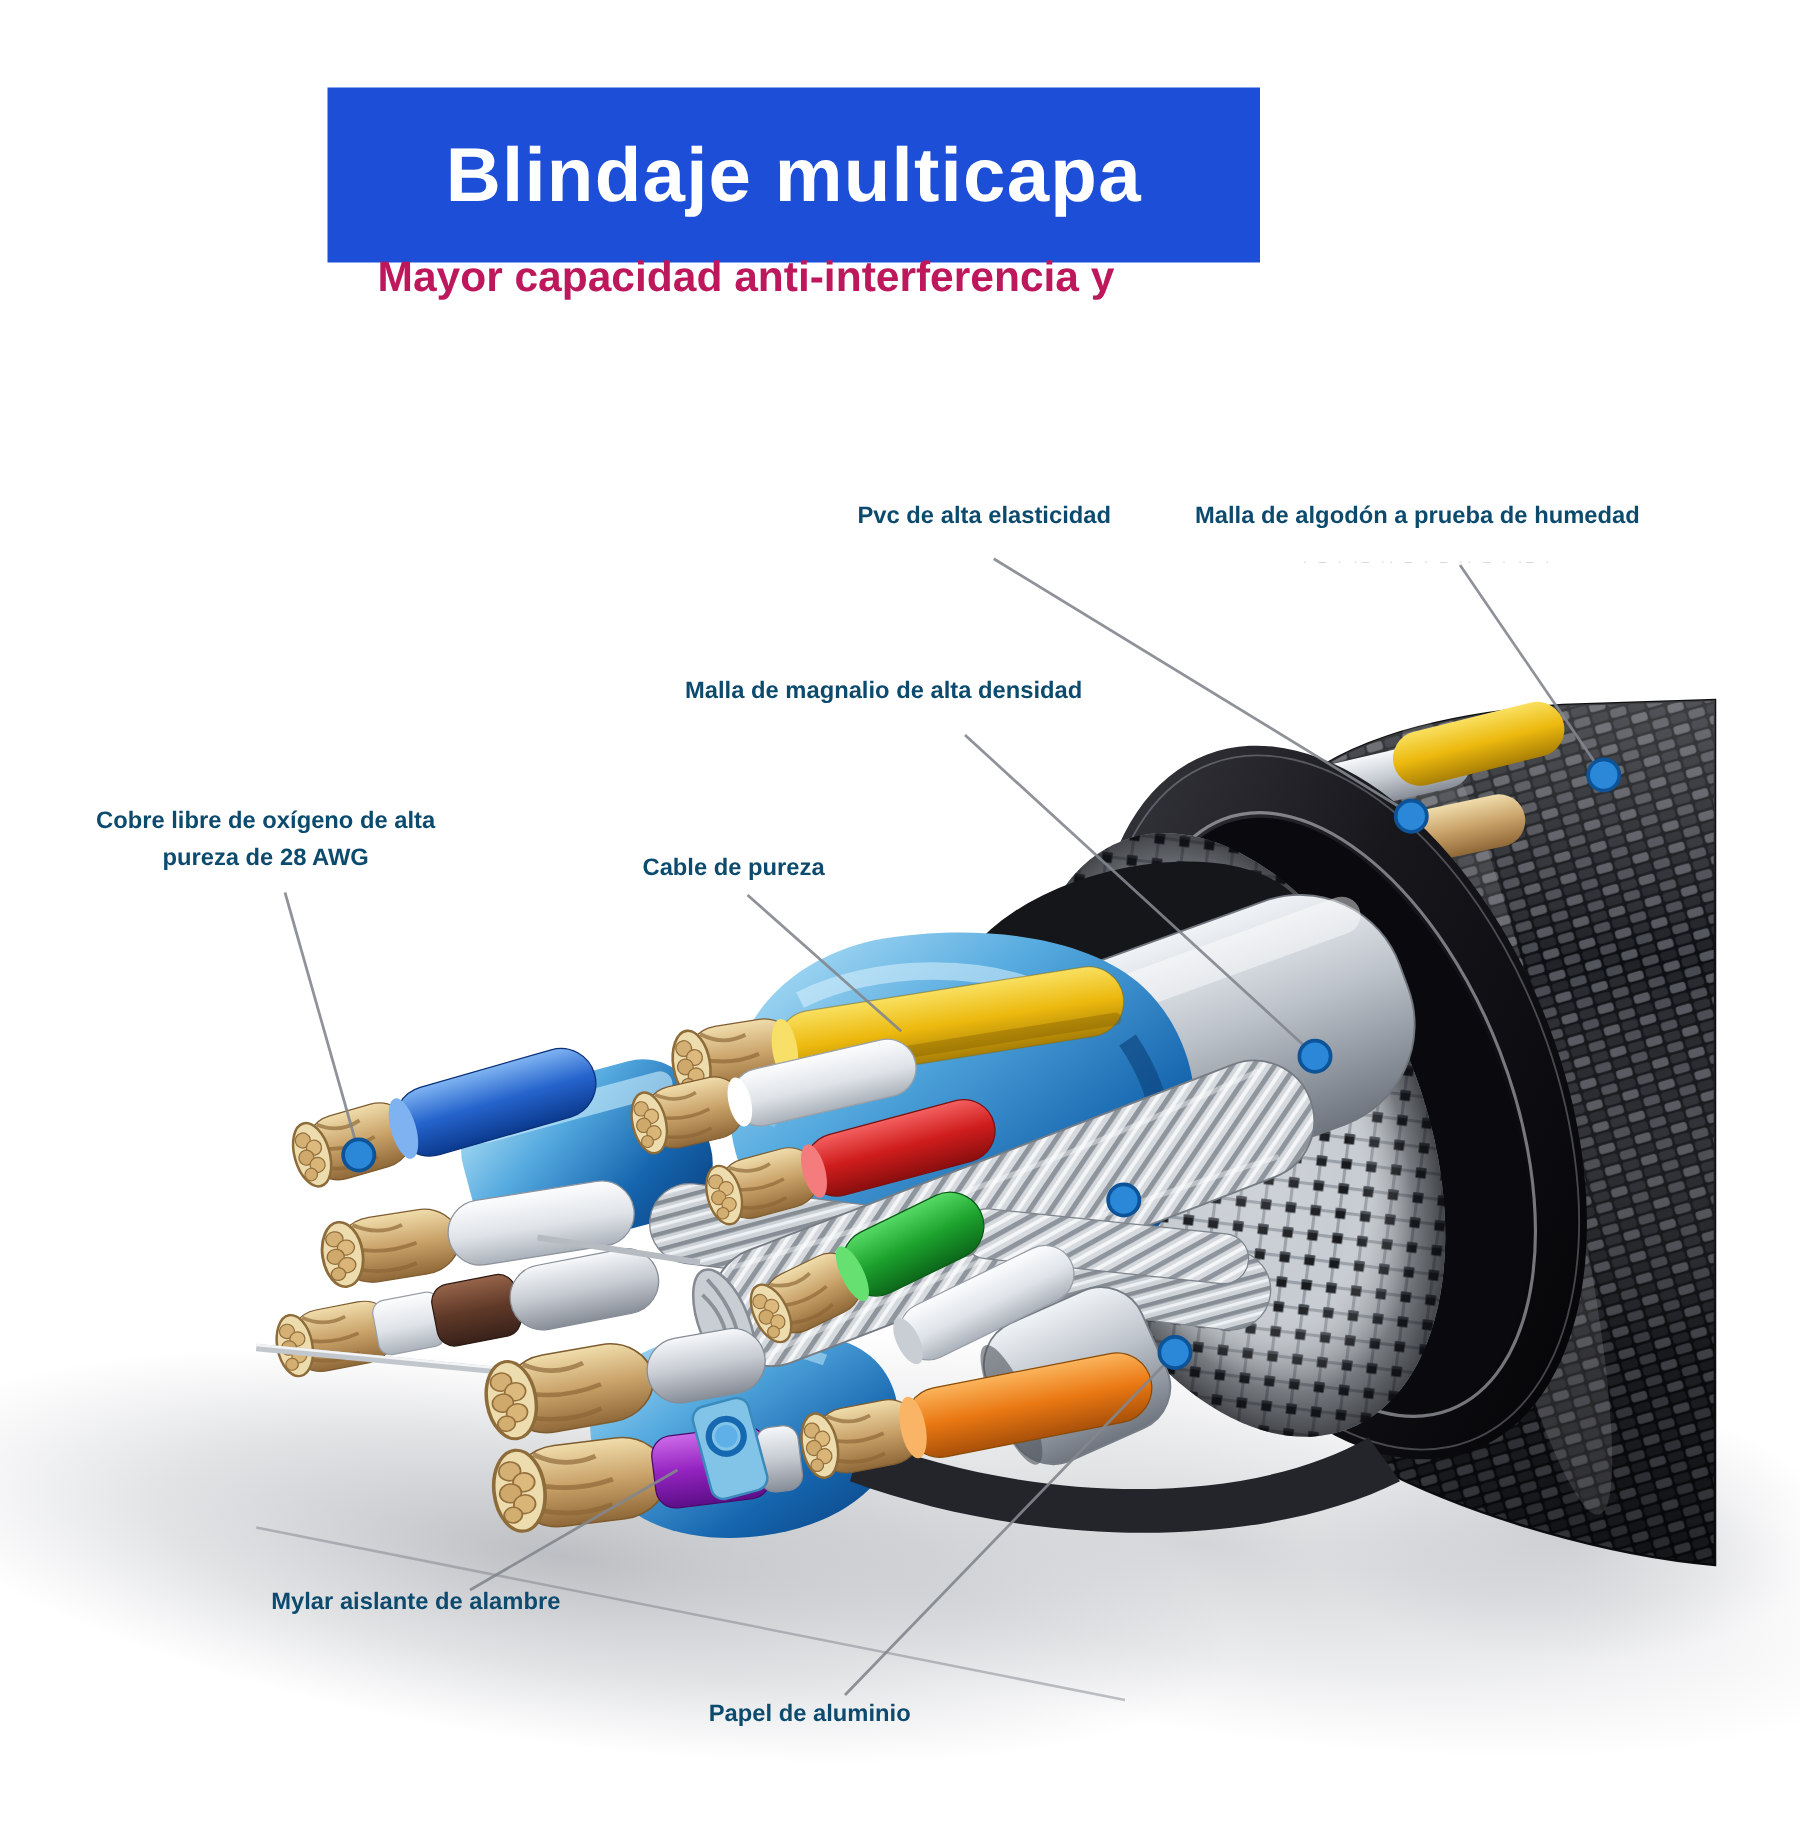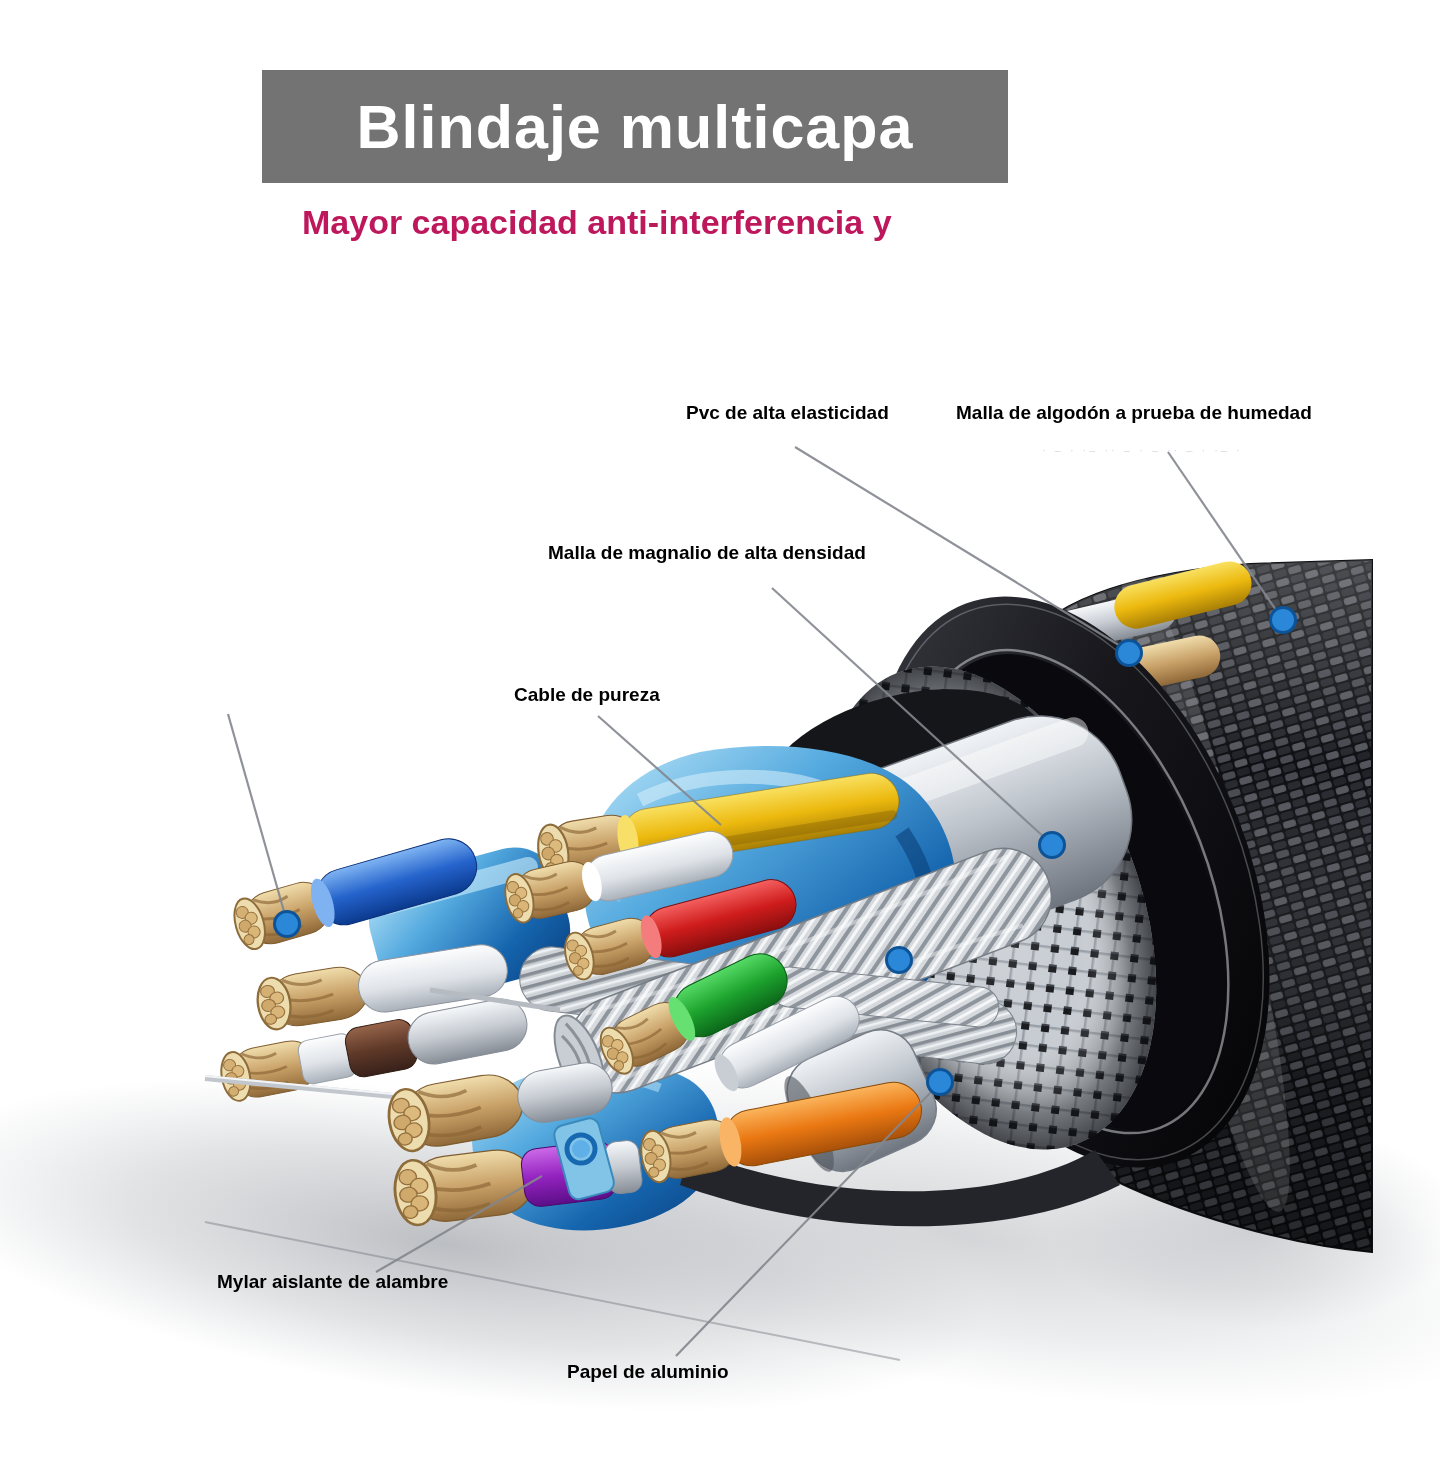--- a/index.html
+++ b/index.html
@@ -1,24 +1,24 @@
 <!DOCTYPE html>
 <html><head>
 <meta charset="utf-8">
 <style>
   html,body{margin:0;padding:0;background:#ffffff;}
   .canvas{position:relative;width:1440px;height:1457px;background:#ffffff;overflow:hidden;
           font-family:"Liberation Sans",sans-serif;}
   .canvas svg{position:absolute;left:0;top:0;}
-  .banner{position:absolute;left:262px;top:70px;width:746px;height:113px;background:#737373;
+  .banner{position:absolute;left:262px;top:70px;width:746px;height:140px;background:#1d4ed8;
           display:flex;align-items:center;justify-content:center;}
   .banner span{color:#ffffff;font-weight:700;font-size:61px;letter-spacing:1px;white-space:nowrap;}
   .subtitle{position:absolute;left:302px;top:200px;color:#be185d;font-weight:700;font-size:34px;
             line-height:44px;white-space:nowrap;}
-  .callout{position:absolute;font-weight:700;font-size:19px;color:#000000;white-space:nowrap;
+  .callout{position:absolute;font-weight:700;font-size:19px;color:#0c4a6e;white-space:nowrap;
            letter-spacing:0px;}
   .callout-pvc{left:686px;top:402px;}
   .callout-algodon{left:956px;top:402px;}
   .callout-magnalio{left:548px;top:542px;}
   .callout-tierra{left:514px;top:684px;}
   .callout-cobre{left:40px;top:642px;width:345px;text-align:center;line-height:30px;}
   .callout-mylar{left:217px;top:1271px;}
   .callout-papel{left:567px;top:1361px;}
   .watermark{position:absolute;left:1042px;top:444px;width:250px;color:#b9b9bd;opacity:.55;
              font-size:11px;letter-spacing:3px;white-space:nowrap;overflow:hidden;}
@@ -323,17 +323,21 @@
   </div>
 
   <div class="subtitle">
     <div>Mayor capacidad anti-interferencia y</div>
   </div>
 
   <div class="callout callout-pvc">Pvc de alta elasticidad</div>
   <div class="callout callout-algodon">Malla de algodón a prueba de humedad</div>
   <div class="callout callout-magnalio">Malla de magnalio de alta densidad</div>
   <div class="callout callout-tierra">Cable de pureza</div>
+  <div class="callout callout-cobre">
+    <div>Cobre libre de oxígeno de alta</div>
+    <div>pureza de 28 AWG</div>
+  </div>
   <div class="callout callout-mylar">Mylar aislante de alambre</div>
   <div class="callout callout-papel">Papel de aluminio</div>
 
   <div class="watermark">· – · ·– ·· – · – ·· – · ·– ·</div>
 </div>
 
 </body></html>

